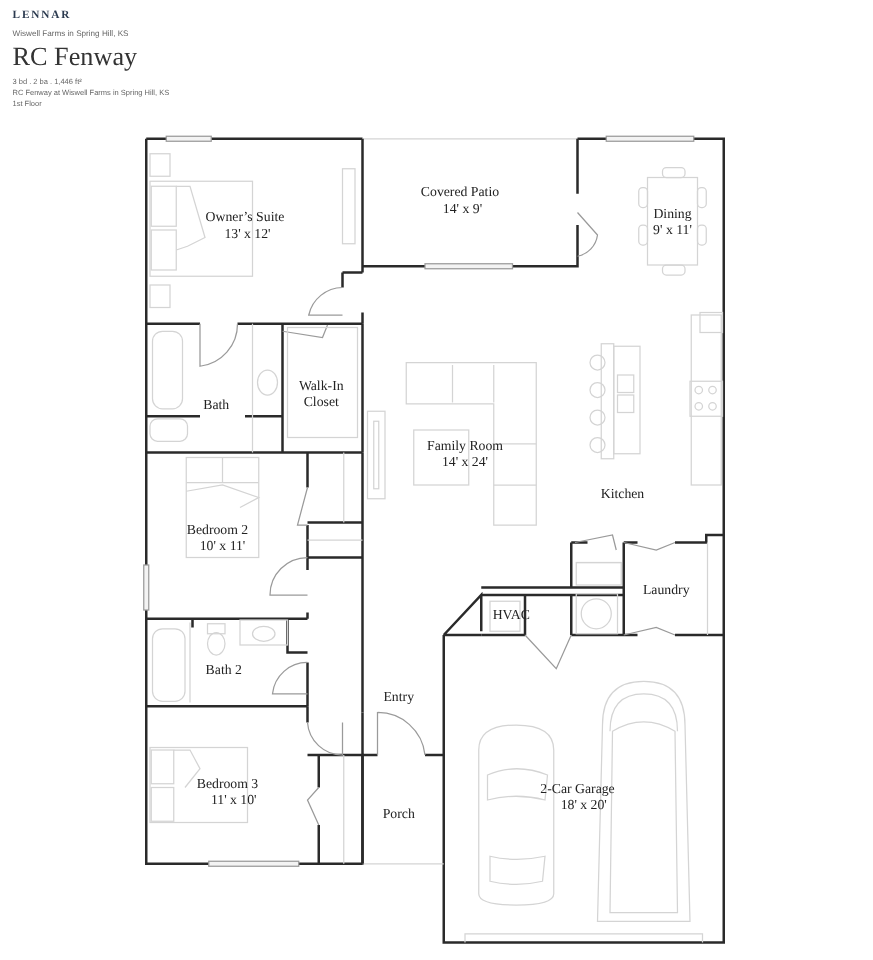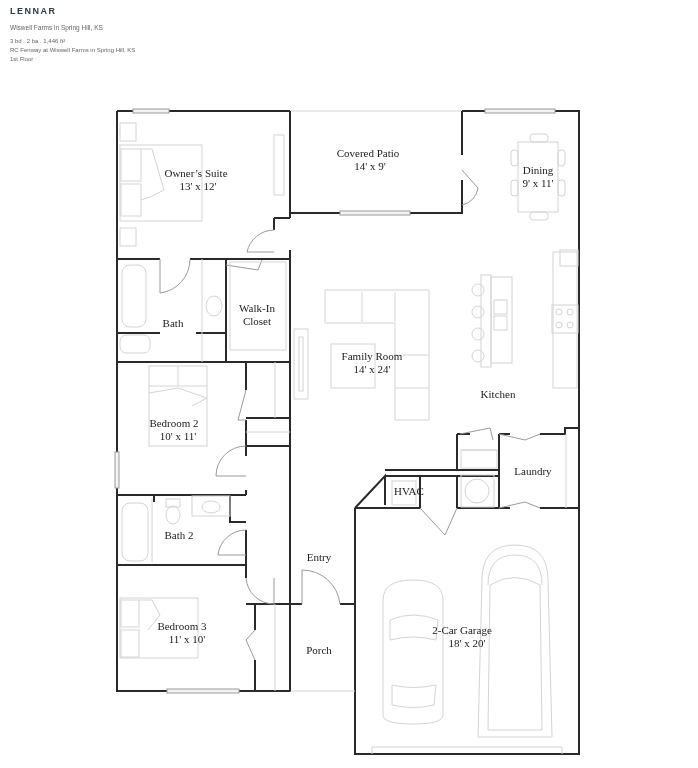--- a/index.html
+++ b/index.html
@@ -1,34 +1,35 @@
 <!DOCTYPE html>
 <html><head>
 <meta charset="utf-8">
 <style>
   html, body { margin: 0; padding: 0; background: #ffffff; }
   body { width: 698px; height: 768px; position: relative; overflow: hidden; font-family: "Liberation Sans", sans-serif; }
   .header { position: absolute; left: 10px; top: 6px; }
-  .brand { font-family: Liberation Sans, sans-serif; font-weight: bold; font-size: 9px; letter-spacing: 1.5px; color: #2b3a4f; margin: 0; }
+  .brand { font-family: Liberation Serif, serif; font-weight: bold; font-size: 9px; letter-spacing: 1.5px; color: #2b3a4f; margin: 0; }
   .community { font-size: 6.5px; color: #666; margin-top: 8px; }
   .plan-title { font-family: "Liberation Serif", serif; font-size: 21px; color: #333; margin-top: 4px; line-height: 1; }
   .meta { font-size: 6px; color: #666; margin-top: 6px; line-height: 9px; }
   svg.plan { position: absolute; left: 0; top: 0; }
   .wall { stroke: #2a2a2a; stroke-width: 2; fill: none; }
   .light { stroke: #d4d4d4; stroke-width: 1; fill: none; }
   .door { stroke: #9a9a9a; stroke-width: 1; fill: none; }
   .win { stroke: #9a9a9a; stroke-width: 1; fill: #f3f3f3; }
   .lbl { font-family: "Liberation Serif", serif; font-size: 11px; fill: #222; text-anchor: middle; }
 </style>
 </head>
 <body>
 
 <div class="header">
   <div class="brand">LENNAR</div>
   <div class="community">Wiswell Farms in Spring Hill, KS</div>
+  <div class="plan-title">RC Fenway</div>
   <div class="meta">
     <div>3 bd . 2 ba . 1,446 ft²</div>
     <div>RC Fenway at Wiswell Farms in Spring Hill, KS</div>
     <div>1st Floor</div>
   </div>
 </div>
 
 <svg class="plan" width="698" height="768" viewBox="0 0 698 768">
 
   <g>

